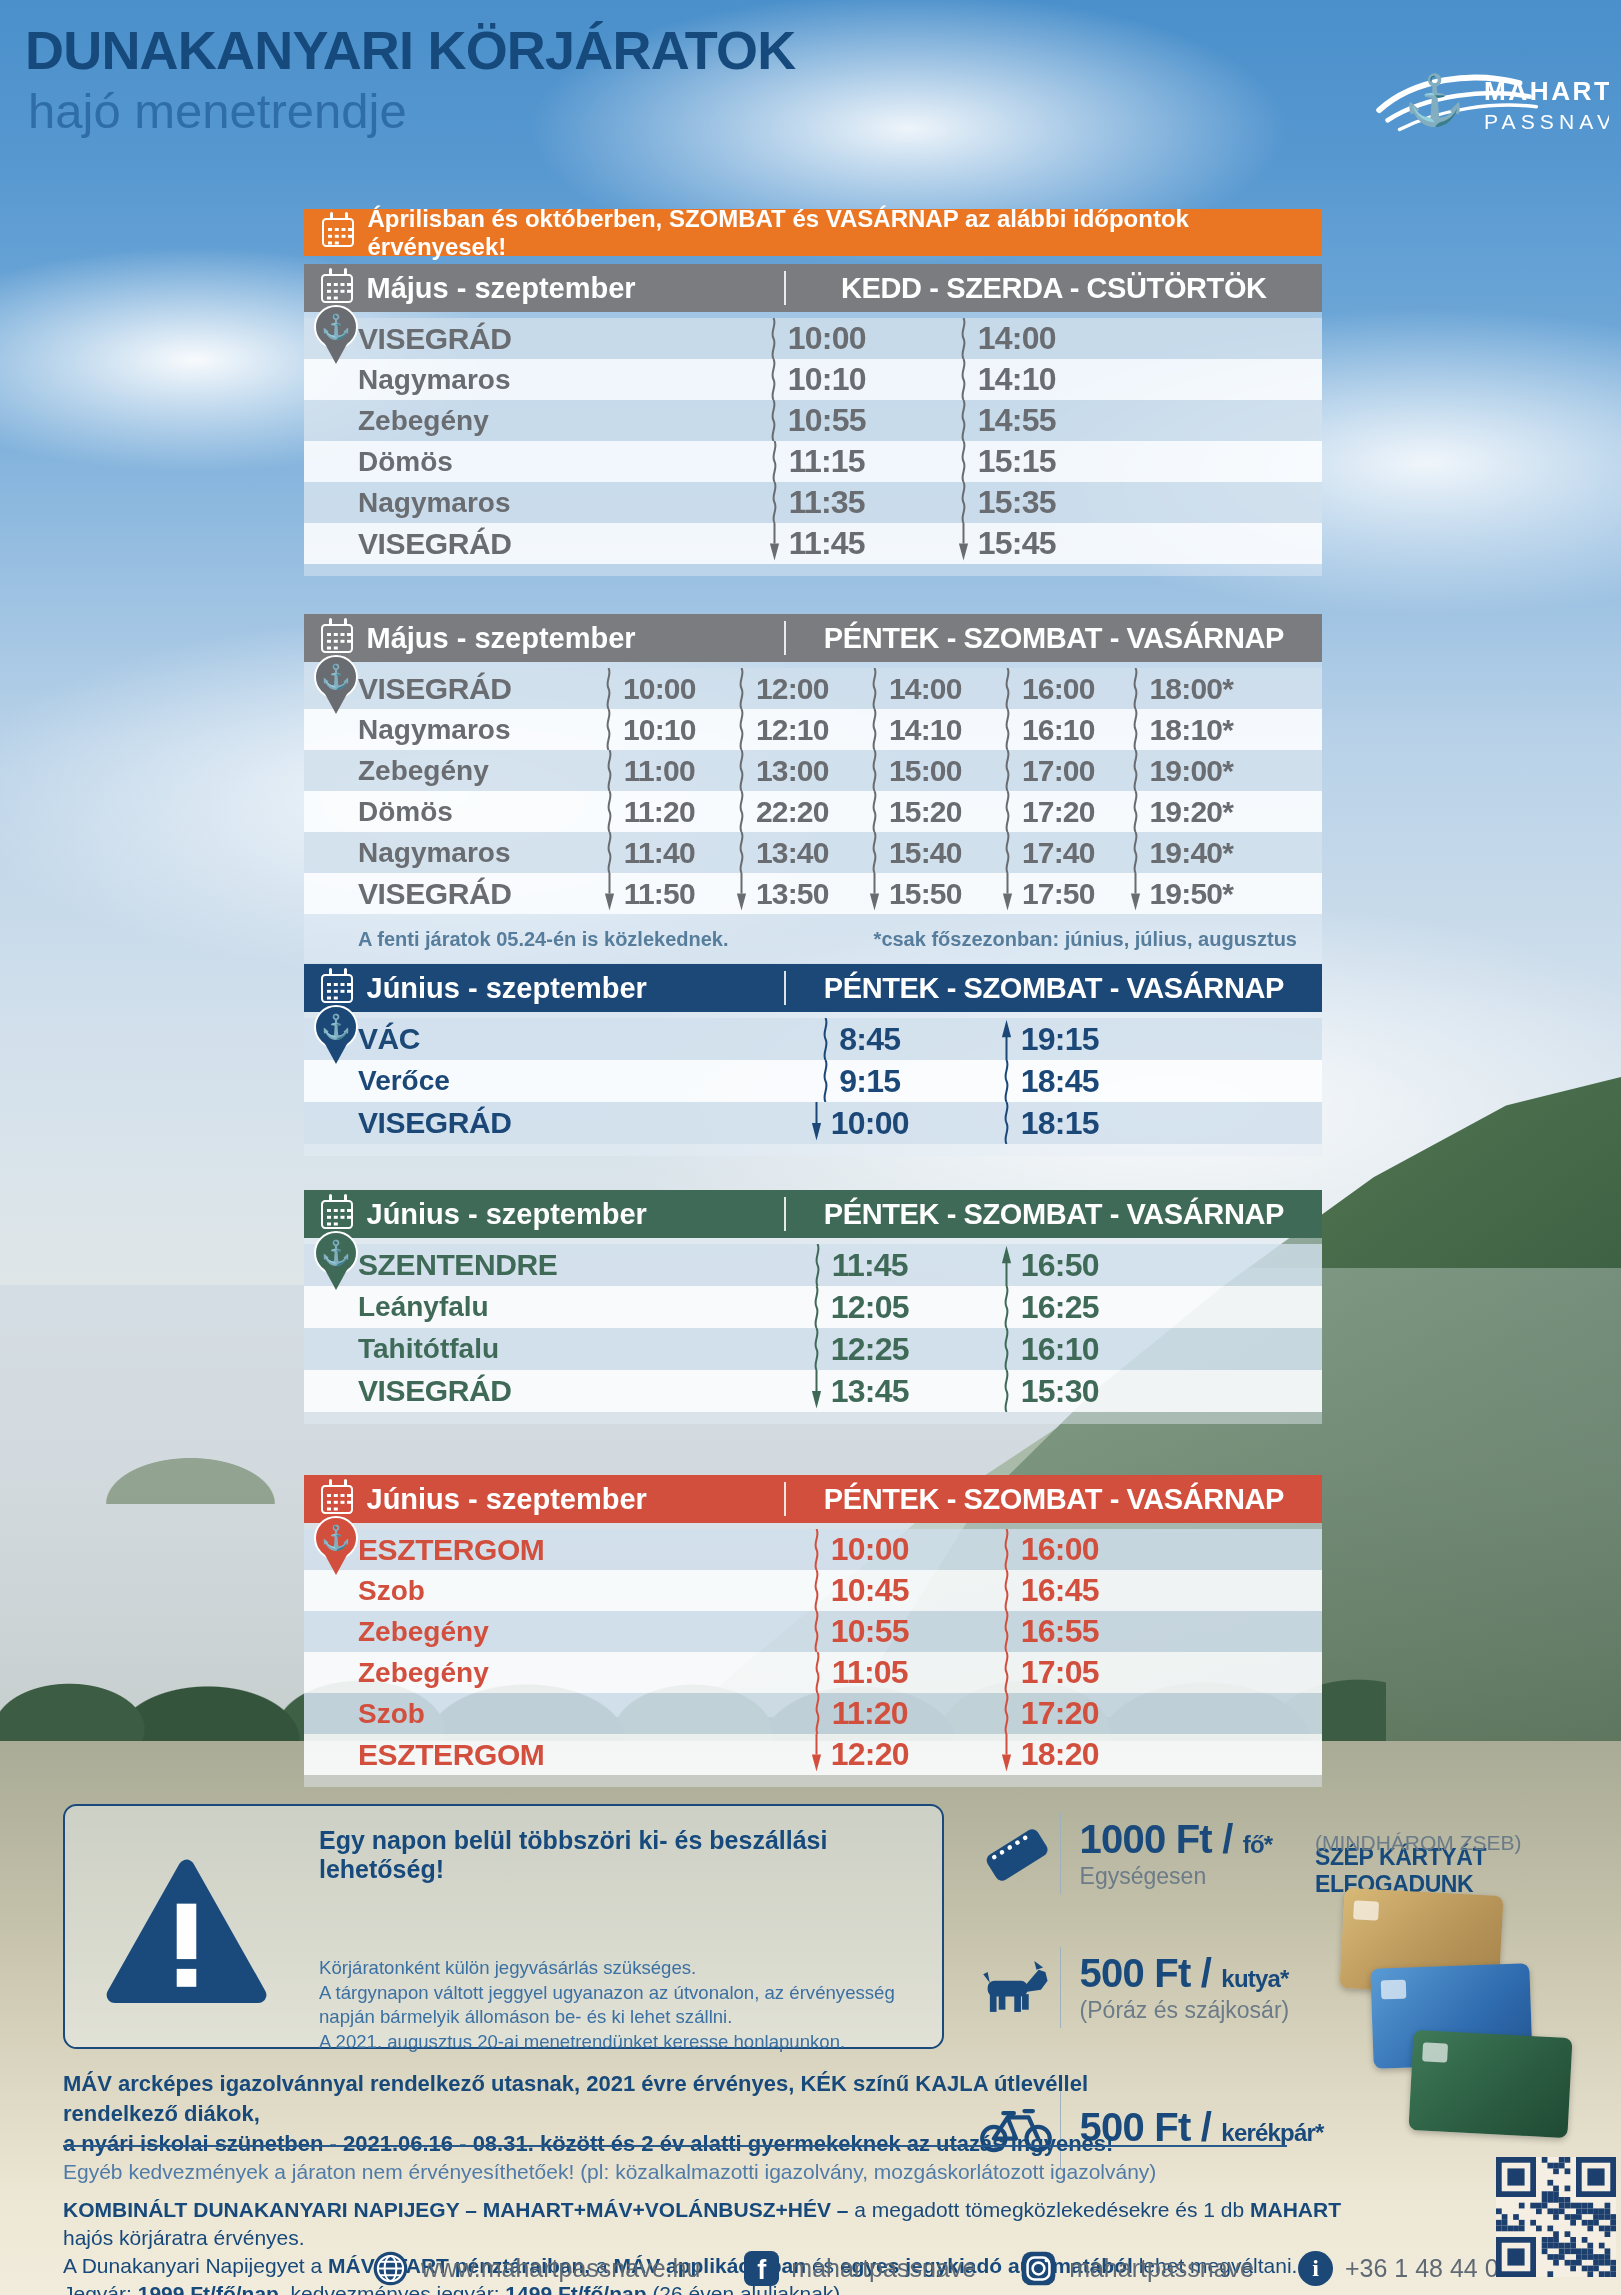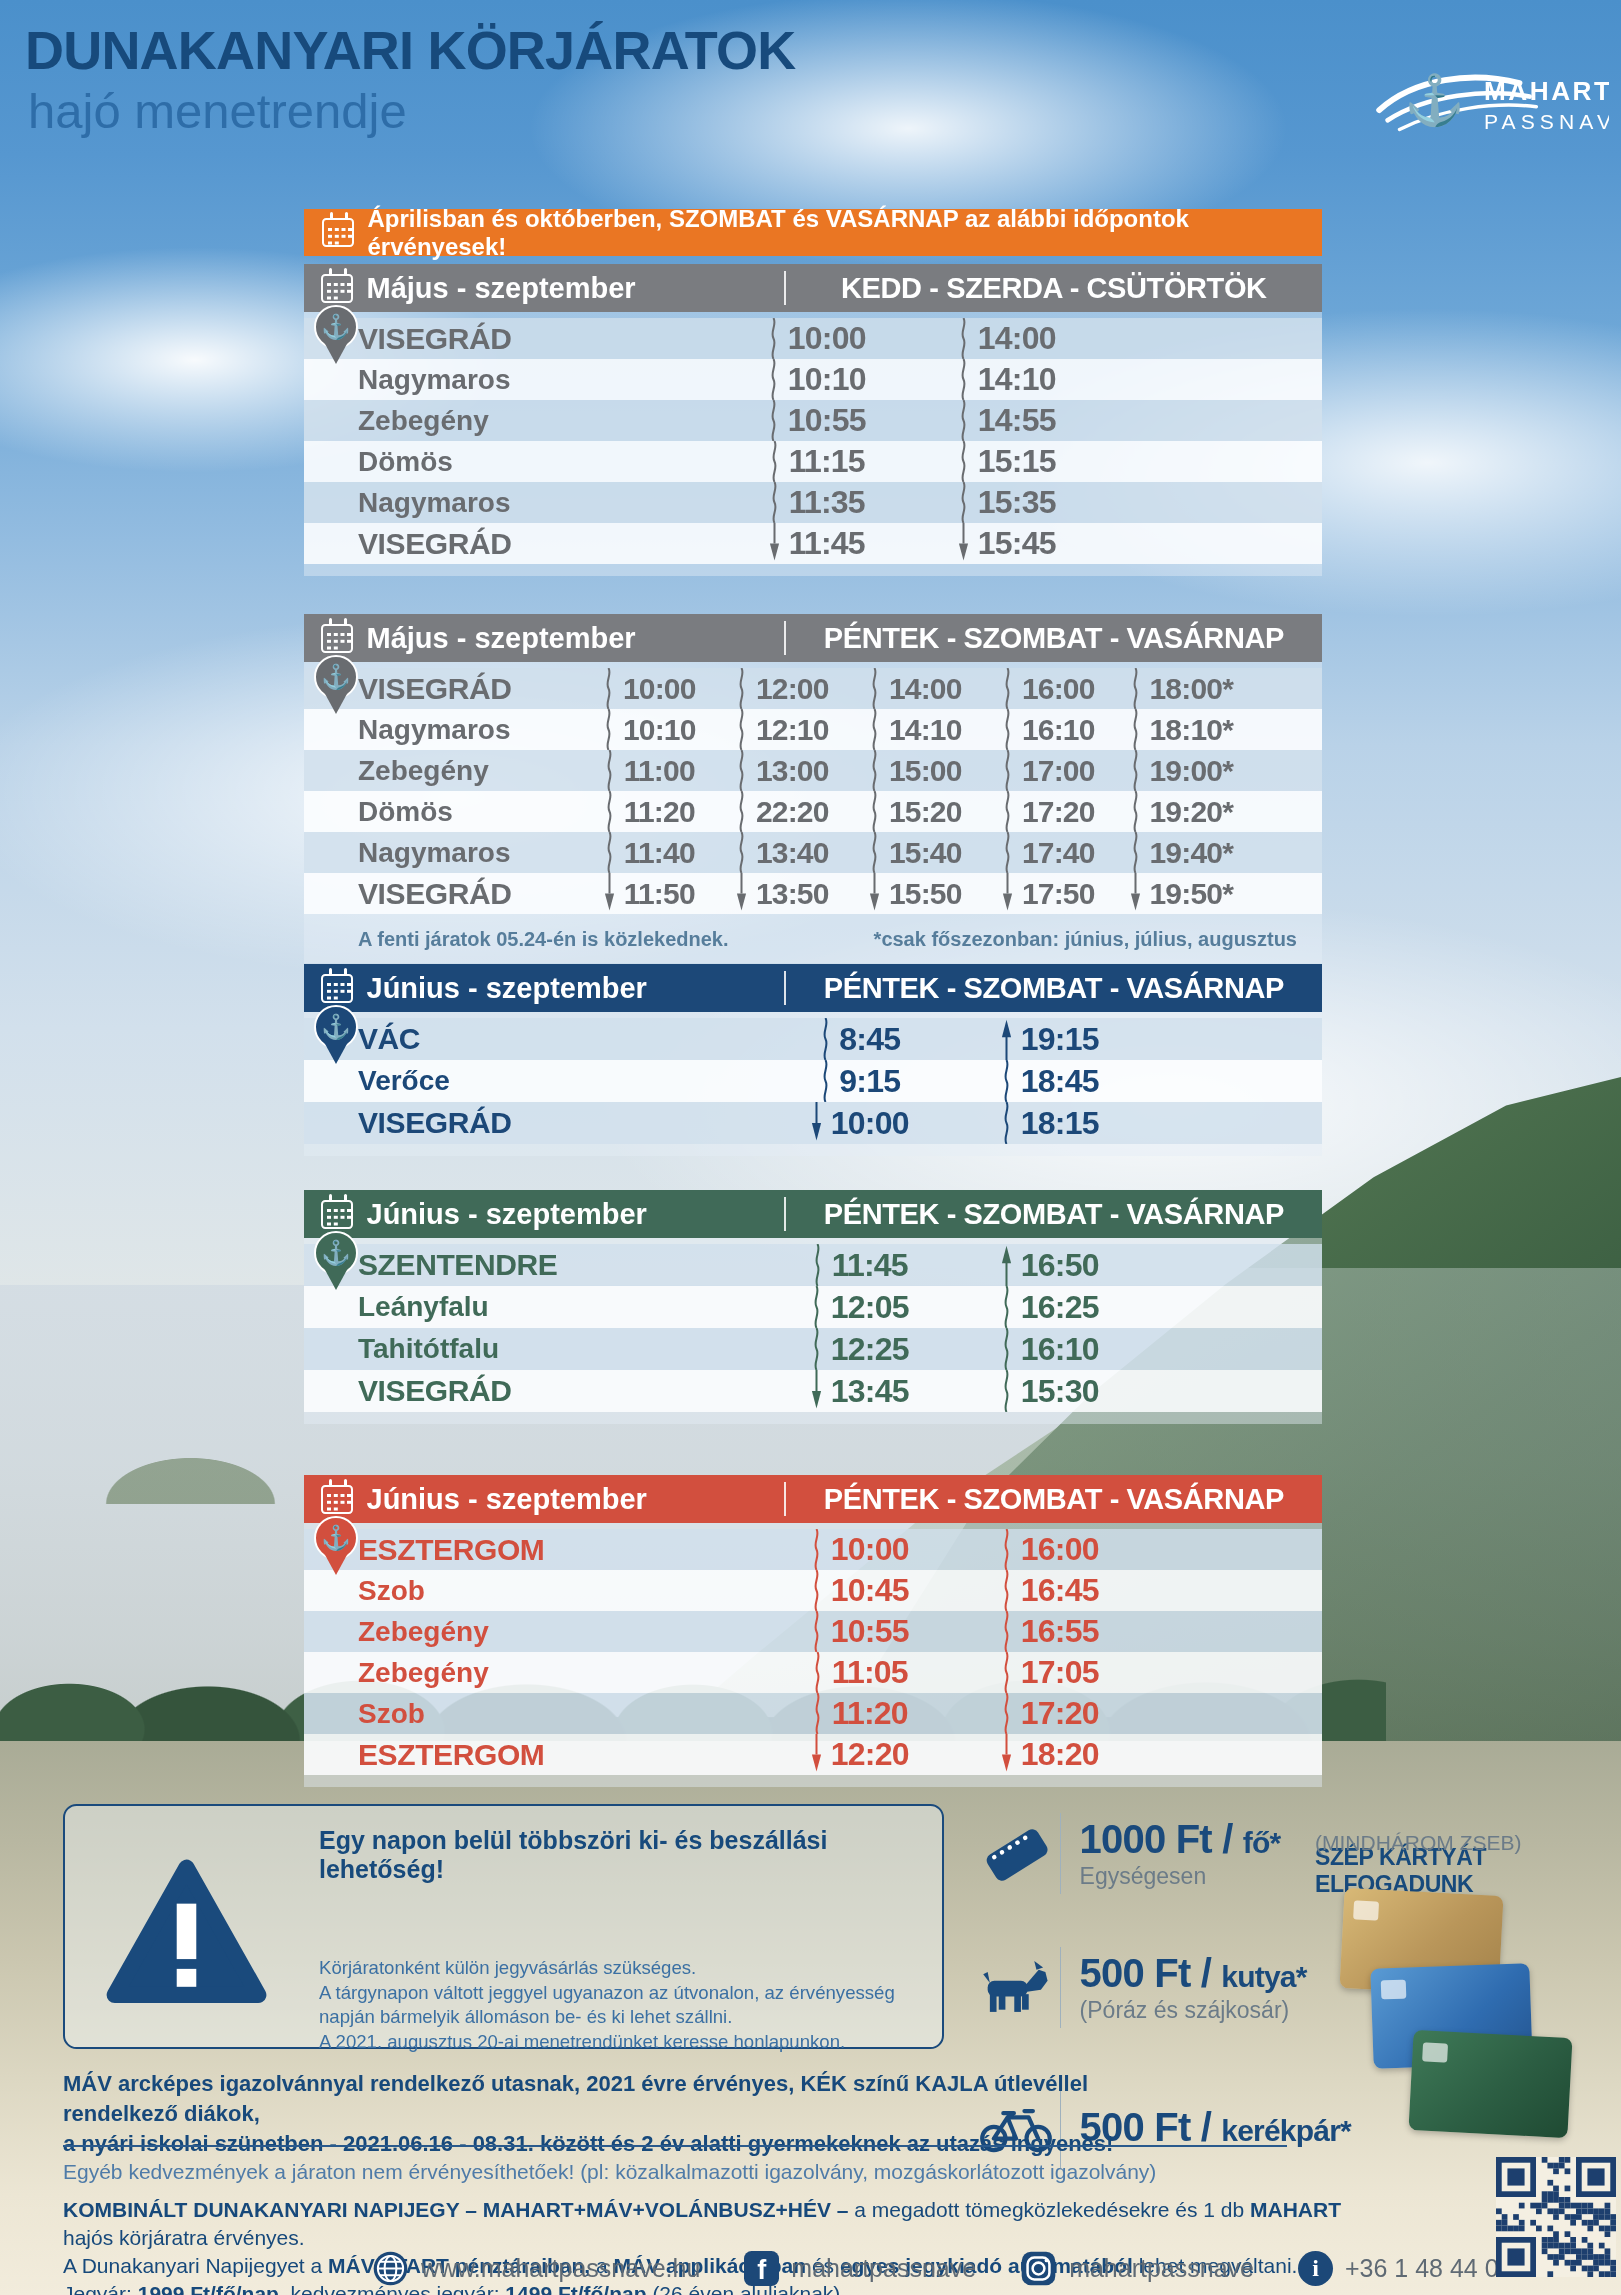--- a/index.html
+++ b/index.html
@@ -95,21 +95,21 @@
   .ibox .ititle { position:absolute; left:254px; top:20px; width:609px; font-size:25px; font-weight:700; color:#174a7c; }
   .ibox .p1 { position:absolute; left:254px; top:68px; width:609px; font-size:18.6px; line-height:24.5px; color:#3b70a3; }
   .ibox .p2 { position:absolute; left:254px; top:150px; width:625px; font-size:18.6px; line-height:24.5px; color:#3b70a3; }
 
   
   .price-row { position:absolute; left:972px; display:flex; align-items:center; }
   .pr1 { top:1807px; } .pr2 { top:1941px; } .pr3 { top:2081px; }
   .picon { width:88px; height:93px; display:flex; align-items:center; justify-content:center; color:#1a4a7c; }
   .pbody { border-left:1.7px solid #9fb1bd; padding-left:18.6px; min-height:81px; display:flex; flex-direction:column; justify-content:center; }
   .amount { font-size:40px; font-weight:800; color:#1a4a7c; letter-spacing:-0.8px; }
-  .amount .unit { font-size:30px; font-weight:700; }
+  .amount .unit { font-size:24px; font-weight:700; }
   .pnote { font-size:23px; color:#6b7b88; margin-top:1.7px; }
 
   
   .szep-title { position:absolute; left:1315px; top:1800px; width:298px; font-size:23px; font-weight:800; color:#174a7c; letter-spacing:-0.4px;margin-top:44px; }
   .szep-sub { position:absolute; left:1315px; top:1831px; width:298px; font-size:21px; color:#6b7b88; }
   .cards { position:absolute; left:1342px; top:1892px; width:279px; height:211px; }
   .card { position:absolute; width:159px; height:100px; border-radius:8.5px; box-shadow:0 2.5px 6.8px rgba(0,0,0,.25); }
   .card.gold { left:0; top:0; transform:rotate(3deg); background:linear-gradient(135deg,#d8b977 0%,#b9965a 55%,#a3824a 100%); }
   .card.blue { left:30px; top:74px; transform:rotate(-2deg); background:linear-gradient(135deg,#5a9bd4 0%,#2f6cb0 60%,#245590 100%); }
   .card.green { left:69px; top:142px; transform:rotate(3deg); background:linear-gradient(135deg,#3f7a58 0%,#2c5e43 55%,#1f4a33 100%); }

